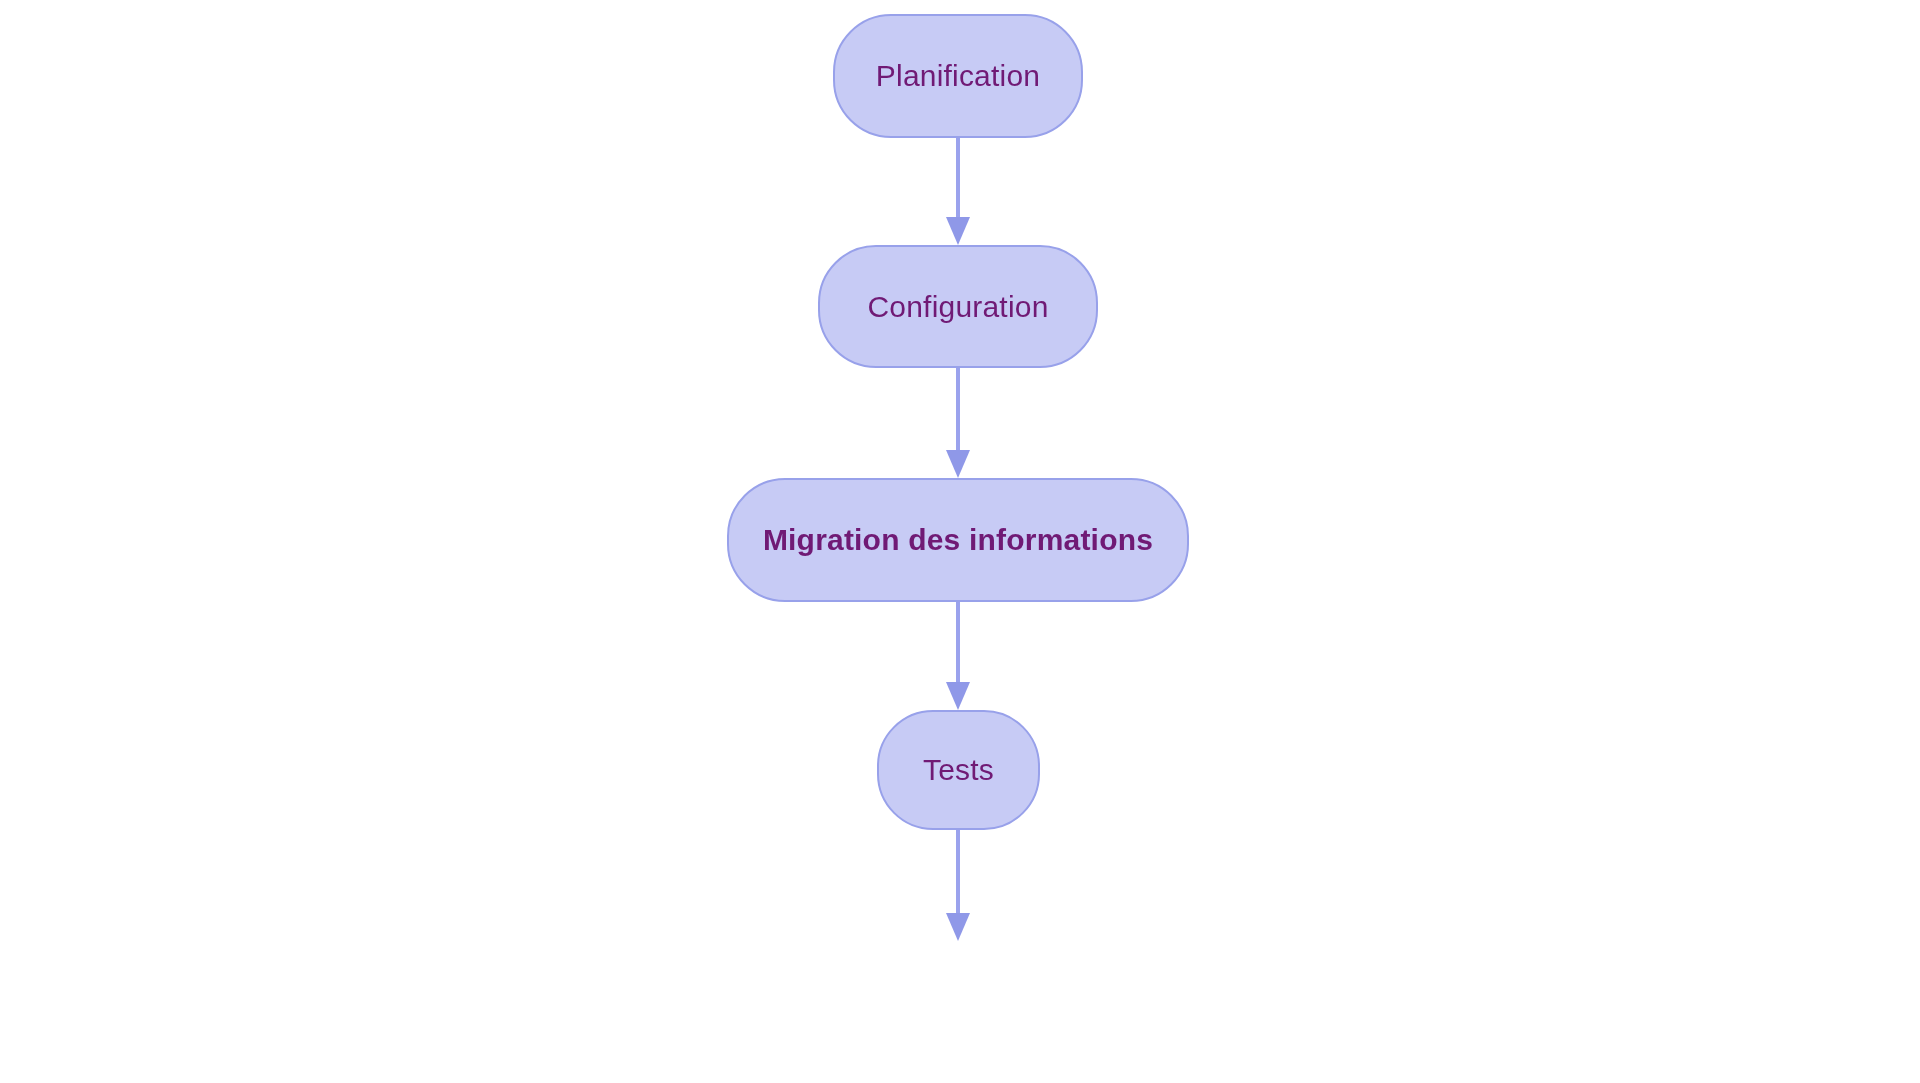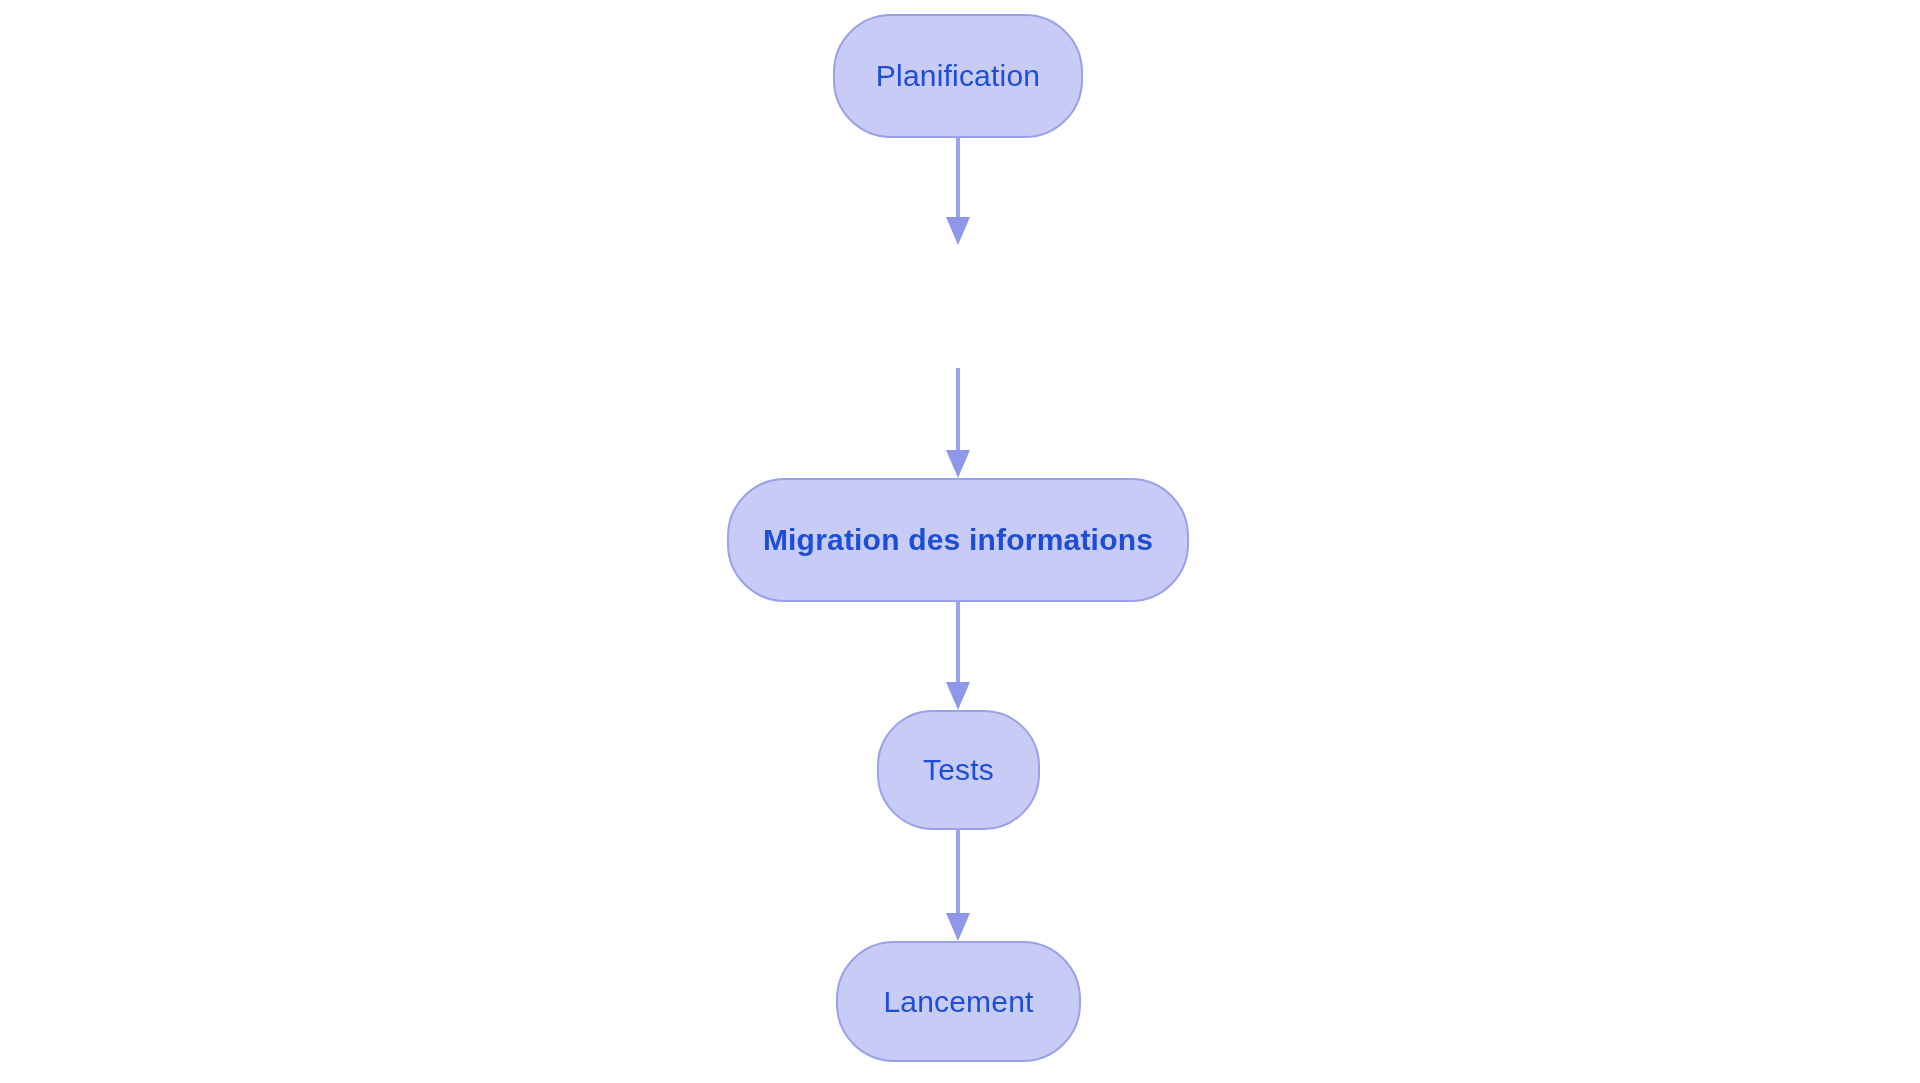--- a/index.html
+++ b/index.html
@@ -20,21 +20,21 @@
   }
 
   .node {
     position: absolute;
     background: #c7cbf5;
     border: 2px solid #98a1ea;
     border-radius: 58px;
     display: flex;
     align-items: center;
     justify-content: center;
-    color: #1d4ed8;
+    color: #701a75;
     font-size: 30px;
     font-weight: 400;
     letter-spacing: 0.2px;
     white-space: nowrap;
   }
 
   
   .n1 { left: 833px;  top: 14px;  width: 250px; height: 124px; }
   .n2 { left: 818px;  top: 245px; width: 280px; height: 123px; }
   .n3 { left: 727px;  top: 478px; width: 462px; height: 124px; font-weight: bold; }
@@ -74,20 +74,23 @@
 
   <div class="node n1">
     <span>Planification</span>
   </div>
 
   <div class="arrow a1">
     <div class="shaft"></div>
     <div class="head"></div>
   </div>
 
+  <div class="node n2">
+    <span>Configuration</span>
+  </div>
 
   <div class="arrow a2">
     <div class="shaft"></div>
     <div class="head"></div>
   </div>
 
   <div class="node n3">
     <span>Migration des informations</span>
   </div>
 
@@ -98,17 +101,14 @@
 
   <div class="node n4">
     <span>Tests</span>
   </div>
 
   <div class="arrow a4">
     <div class="shaft"></div>
     <div class="head"></div>
   </div>
 
-  <div class="node n5">
-    <span>Lancement</span>
-  </div>
 
 </div>
 
 </body></html>

